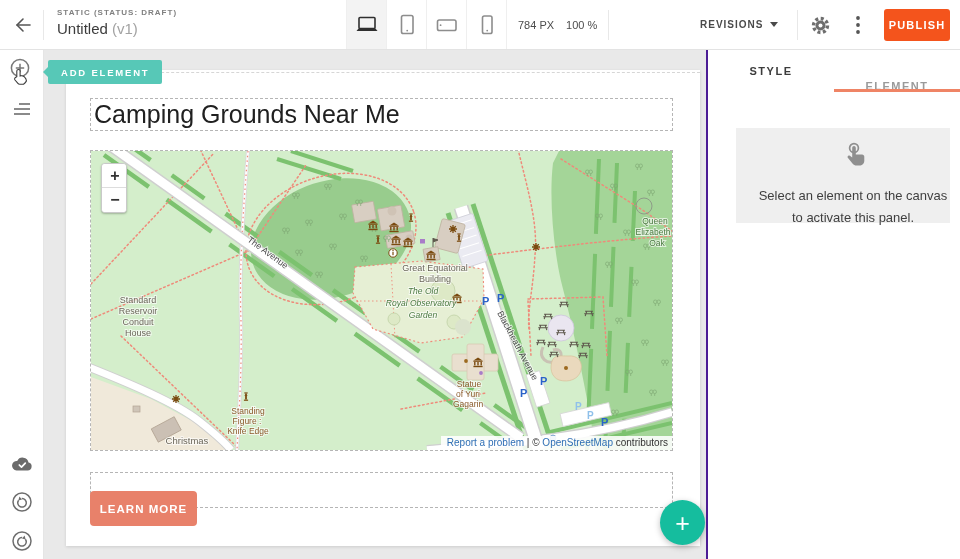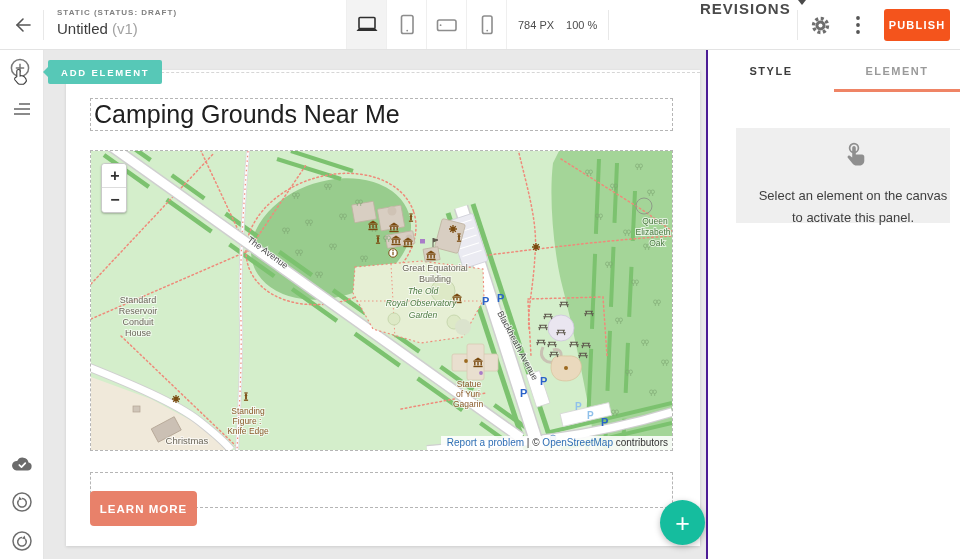--- a/index.html
+++ b/index.html
@@ -18,22 +18,22 @@
   .doc-version { color:#a3a3a3; }
   .device-group { position:absolute; left:346px; top:0; height:49px; display:flex;
                   border-left:1px solid #efefef; }
   .device-tile { width:40px; height:49px; display:flex; align-items:center; justify-content:center;
                  border-right:1px solid #efefef; cursor:pointer; }
   .device-tile.selected { background:#f3f3f3; }
   .device-tile svg { stroke:#8d8d8d; }
   .device-tile.selected svg { stroke:#2f2f2f; }
   .dims { position:absolute; left:518px; top:19px; font-size:11px; color:#4c4c4c; }
   .dims span { margin-right:12px; }
-  .revisions { position:absolute; left:700px; top:0; height:49px; display:flex; 
-               font-size:15px; font-weight:bold; letter-spacing:1px; color:#4a4a4a; cursor:pointer; }
+  .revisions { position:absolute; left:700px; top:0; height:49px; display:flex; align-items:center;
+               font-size:10px; font-weight:bold; letter-spacing:1px; color:#4a4a4a; cursor:pointer; }
   .caret-down { width:0; height:0; border-left:4px solid transparent; border-right:4px solid transparent;
                 border-top:5px solid #4a4a4a; margin-left:7px; }
   .icon-btn { position:absolute; top:13px; width:24px; height:24px; display:flex; align-items:center;
               justify-content:center; cursor:pointer; }
   .publish-btn { position:absolute; left:884px; top:9px; width:66px; height:32px; border:none;
                  border-radius:3px; background:#f4541c; color:#fff; font-family:inherit;
                  font-size:11px; font-weight:bold; letter-spacing:1.2px; cursor:pointer; }
 
   
   .sidebar { position:absolute; left:0; top:50px; width:44px; height:509px; background:#fff;
@@ -73,21 +73,21 @@
          background:#15bd9e; border:none; color:#fff; font-size:25px; font-weight:300; line-height:42px;
          box-shadow:0 2px 6px rgba(0,0,0,.25); cursor:pointer; font-family:inherit; }
 
   
   .panel { position:absolute; left:706px; top:50px; width:254px; height:509px; background:#fff;
            border-left:2px solid #4c1d95; z-index:20; }
   .tabs { display:flex; height:42px; }
   .tab { position:relative; flex:1; display:flex; align-items:center; justify-content:center;
          font-size:11px; font-weight:bold; letter-spacing:1.5px; cursor:pointer; }
   .tab-style { color:#3c3c3c; }
-  .tab-element { color:#9a9a9a; }
+  .tab-element { color:#9a9a9a;align-items:flex-end; }
   .tab .underline { position:absolute; left:0; right:0; bottom:0; height:3px; background:#ef8465; }
   .placeholder-box { position:absolute; left:28px; top:78px; width:214px; height:95px; background:#efefef;
                      text-align:center;padding-left:20px; }
   .placeholder-box .hand { margin-top:13px; }
   .placeholder-box p { font-size:13px; color:#3f3f3f; line-height:22px; }
   .placeholder-box p:first-of-type { margin-top:9px; }
 
   
   .map text { font-family:"Liberation Sans", sans-serif; paint-order:stroke; stroke:rgba(255,255,255,.65); stroke-width:2px; }
   .map .lbl-road { font-size:9px; fill:#4a4a4a; }

